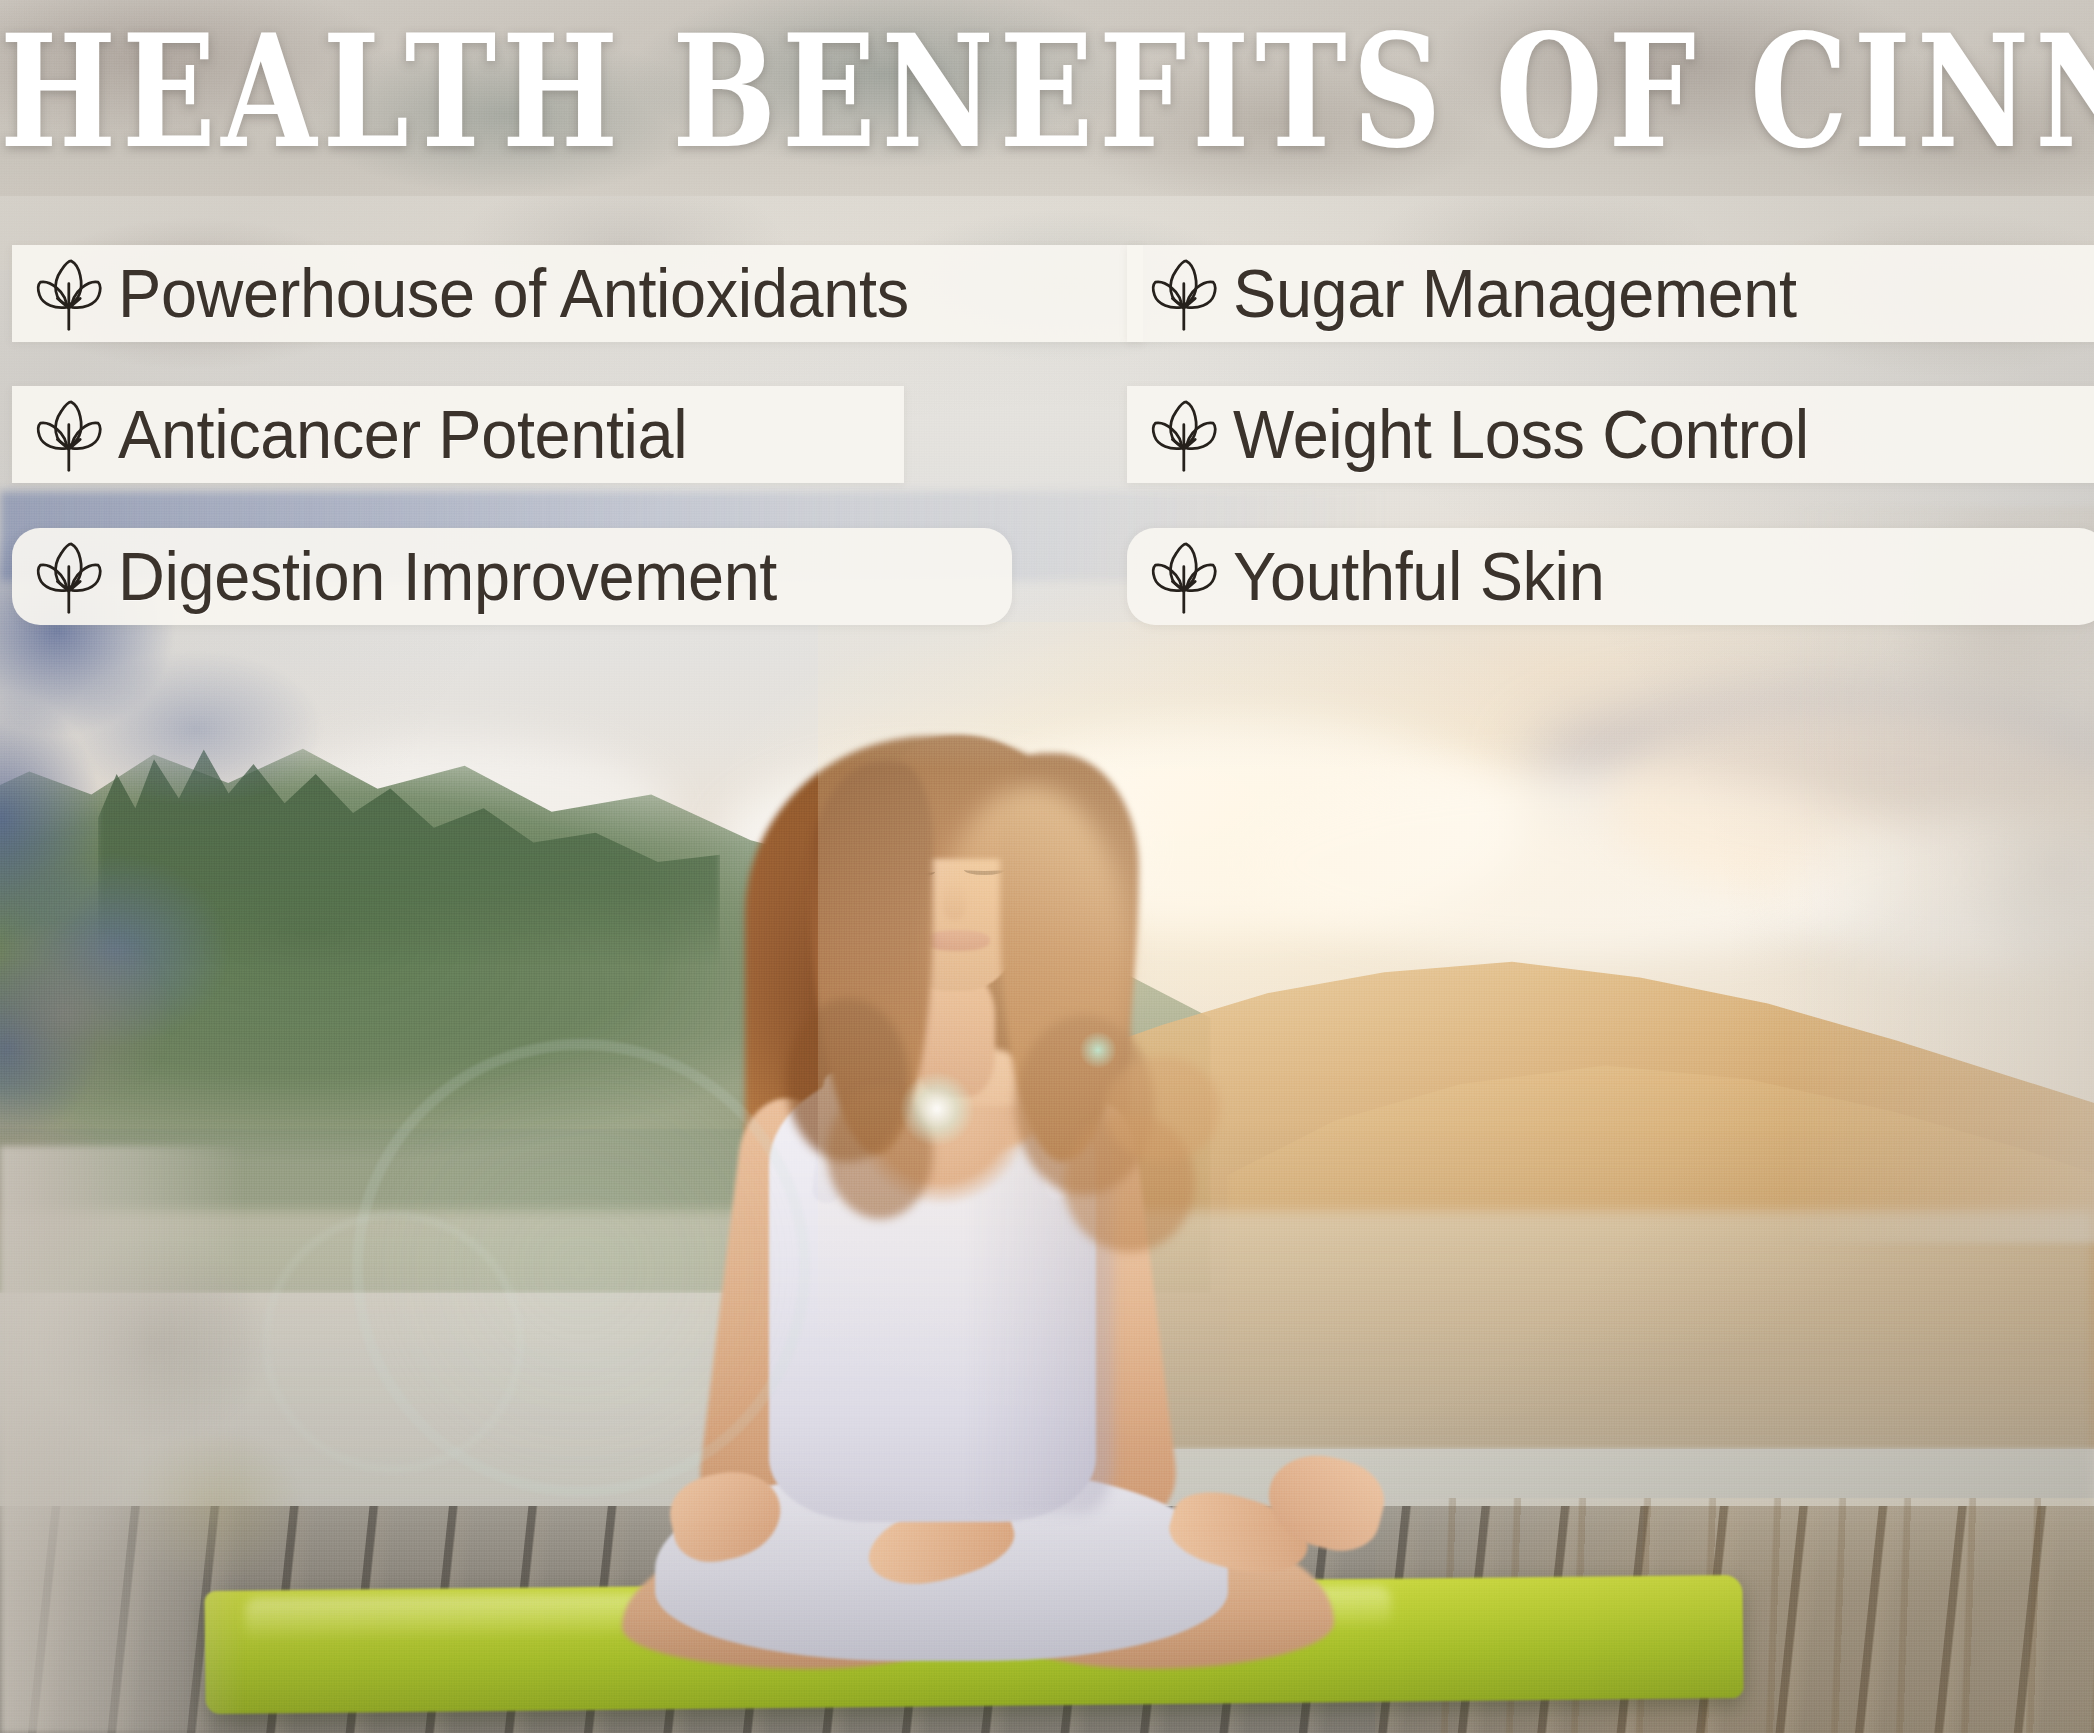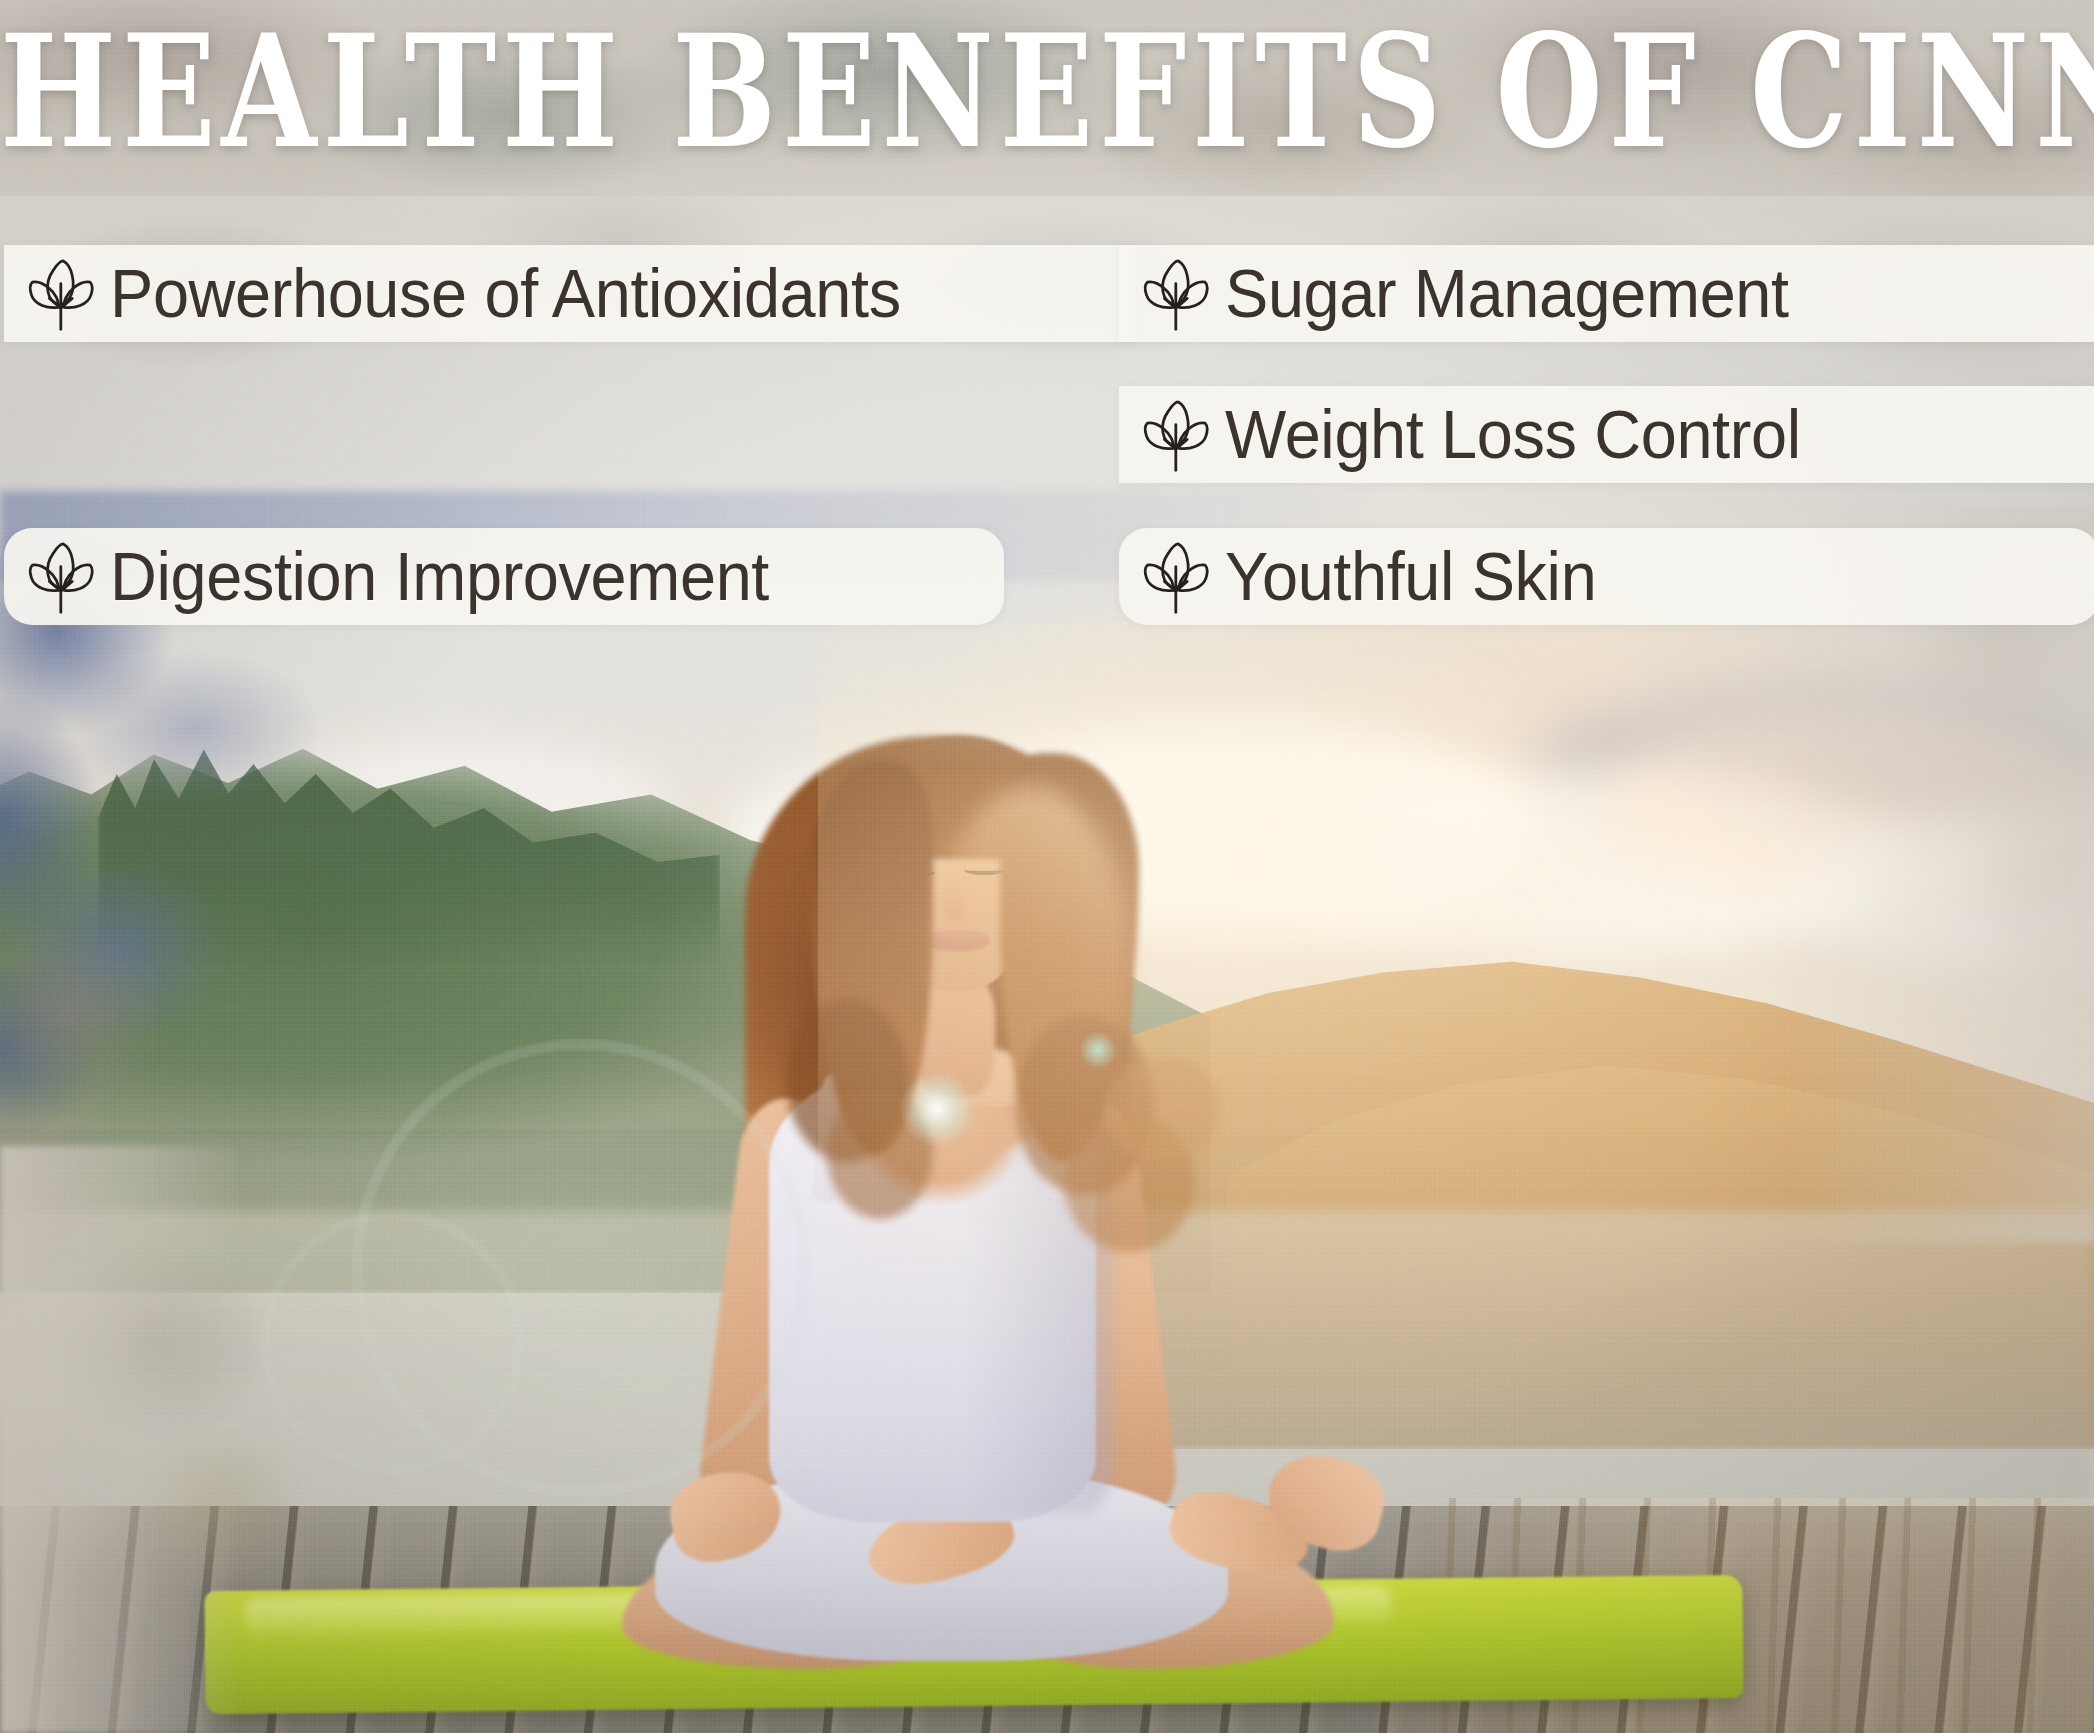--- a/index.html
+++ b/index.html
@@ -434,21 +434,21 @@
     color:#ffffff;
     transform:scale(1, 1.26);
     transform-origin:50% 0%;
     text-shadow:0 2.5px 8.2px rgba(90,84,76,0.35);
     white-space:nowrap;
     z-index:9;
   }
 
   
   .benefits {
-    position:absolute; left:4px; top:0; width:2047px; height:736px;
+    position:absolute; left:12px; top:0; width:2047px; height:736px;
     z-index:10;
   }
   .band {
     position:absolute;
     display:flex;
     align-items:center;
     height:97px;
     background:rgba(247,245,240,0.93);
     padding-left:21px;
     box-shadow:0 1.6px 8.2px rgba(120,112,102,0.10);
@@ -584,20 +584,33 @@
           <path d="M41 69 C28 71 12 66 8 54 C5 45 7 40 9 38 C14 37 22 39 29 45 C38 52 42 62 41 69 Z"></path>
           <path d="M48 69 C61 71 77 66 81 54 C84 45 82 40 80 38 C75 37 67 39 60 45 C51 52 47 62 48 69 Z"></path>
           <path d="M44 96 L44 40"></path>
           <path d="M44 70 L30 58"></path>
           <path d="M44 70 L58 58"></path>
         </svg>
       </span>
       <span class="band-label">Powerhouse of Antioxidants</span>
     </div>
 
+    <div class="band col-l r2 b3">
+      <span class="leaf-icon">
+        <svg viewBox="0 0 86 104" xmlns="http://www.w3.org/2000/svg" fill="none" stroke="#26211c" stroke-width="3.4" stroke-linecap="round" stroke-linejoin="round">
+          <path d="M43 66 C26 62 23 40 35 23 C41 14 45 12 47 12 C51 14 56 20 58 30 C62 48 56 62 43 66 Z"></path>
+          <path d="M41 69 C28 71 12 66 8 54 C5 45 7 40 9 38 C14 37 22 39 29 45 C38 52 42 62 41 69 Z"></path>
+          <path d="M48 69 C61 71 77 66 81 54 C84 45 82 40 80 38 C75 37 67 39 60 45 C51 52 47 62 48 69 Z"></path>
+          <path d="M44 96 L44 40"></path>
+          <path d="M44 70 L30 58"></path>
+          <path d="M44 70 L58 58"></path>
+        </svg>
+      </span>
+      <span class="band-label">Anticancer Potential</span>
+    </div>
 
     <div class="band col-l r3 b5">
       <span class="leaf-icon">
         <svg viewBox="0 0 86 104" xmlns="http://www.w3.org/2000/svg" fill="none" stroke="#26211c" stroke-width="3.4" stroke-linecap="round" stroke-linejoin="round">
           <path d="M43 66 C26 62 23 40 35 23 C41 14 45 12 47 12 C51 14 56 20 58 30 C62 48 56 62 43 66 Z"></path>
           <path d="M41 69 C28 71 12 66 8 54 C5 45 7 40 9 38 C14 37 22 39 29 45 C38 52 42 62 41 69 Z"></path>
           <path d="M48 69 C61 71 77 66 81 54 C84 45 82 40 80 38 C75 37 67 39 60 45 C51 52 47 62 48 69 Z"></path>
           <path d="M44 96 L44 40"></path>
           <path d="M44 70 L30 58"></path>
           <path d="M44 70 L58 58"></path>

